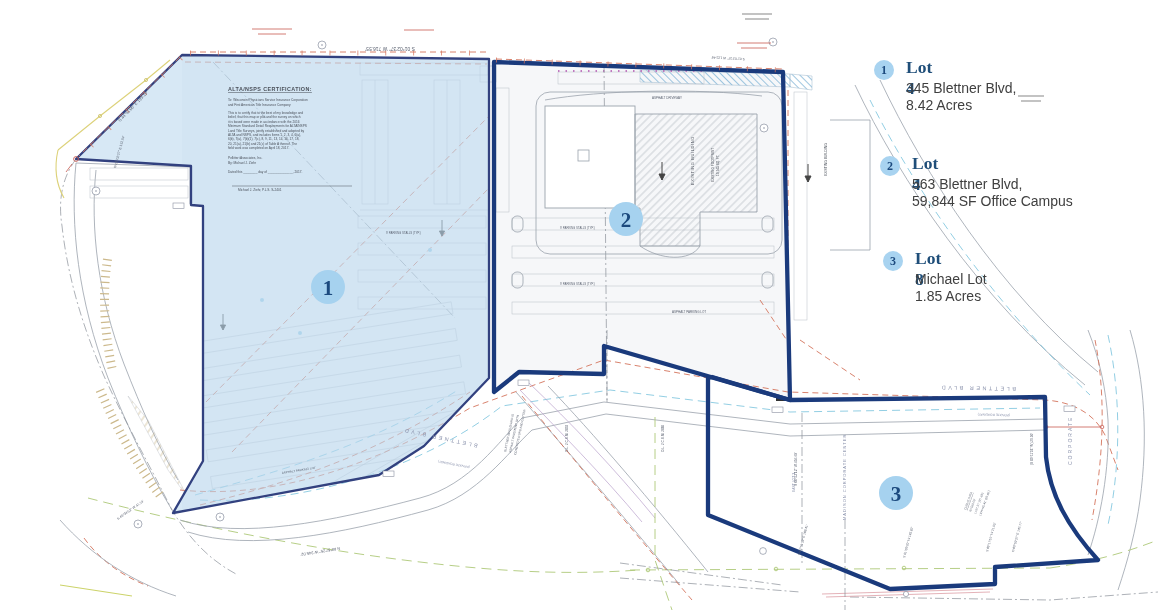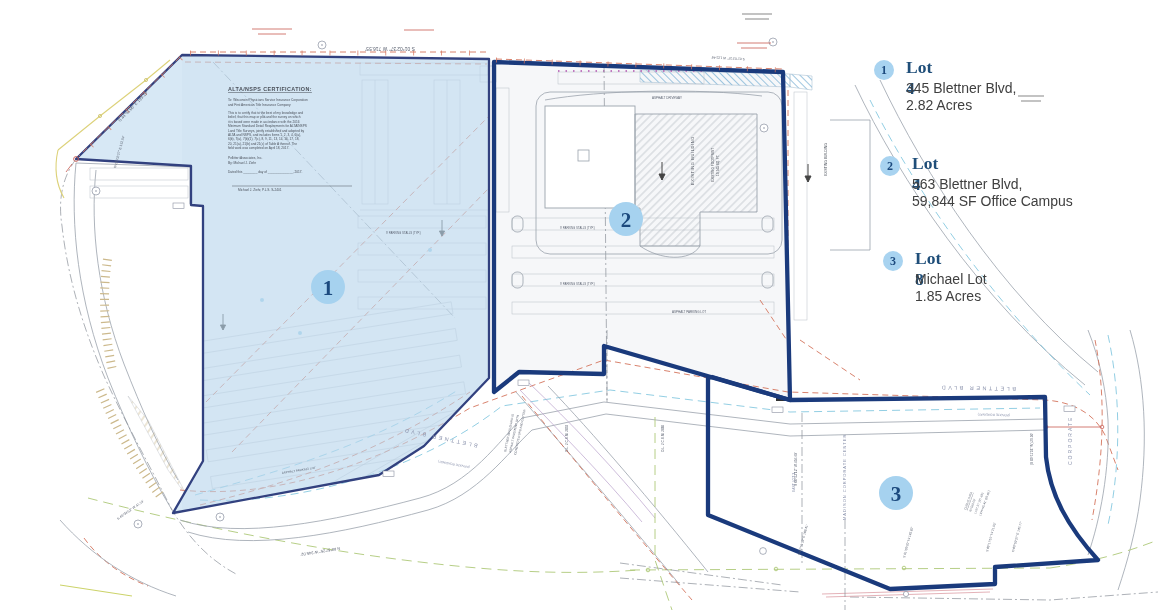--- a/index.html
+++ b/index.html
@@ -321,21 +321,21 @@
       <text x="896" y="500.5" font-size="21" fill="var(--markt)">3</text>
     </g>
   </g>
 </svg>
 
 <div>
   <div class="leg-item">
     <div class="badge" style="left:874px;top:60px">1</div>
     <div class="leg-title" style="left:906px;top:57px">Lot 4</div>
     <div class="leg-body" style="left:906px;top:80px">345 Blettner Blvd,</div>
-    <div class="leg-body" style="left:906px;top:97px">2.82 Acres</div>
+    <div class="leg-body" style="left:906px;top:97px">8.42 Acres</div>
   </div>
   <div class="leg-item">
     <div class="badge" style="left:880px;top:156px">2</div>
     <div class="leg-title" style="left:912px;top:153px">Lot 4</div>
     <div class="leg-body" style="left:912px;top:176px">563 Blettner Blvd,</div>
     <div class="leg-body" style="left:912px;top:193px">59,844 SF Office Campus</div>
   </div>
   <div class="leg-item">
     <div class="badge" style="left:883px;top:251px">3</div>
     <div class="leg-title" style="left:915px;top:248px">Lot 8</div>

